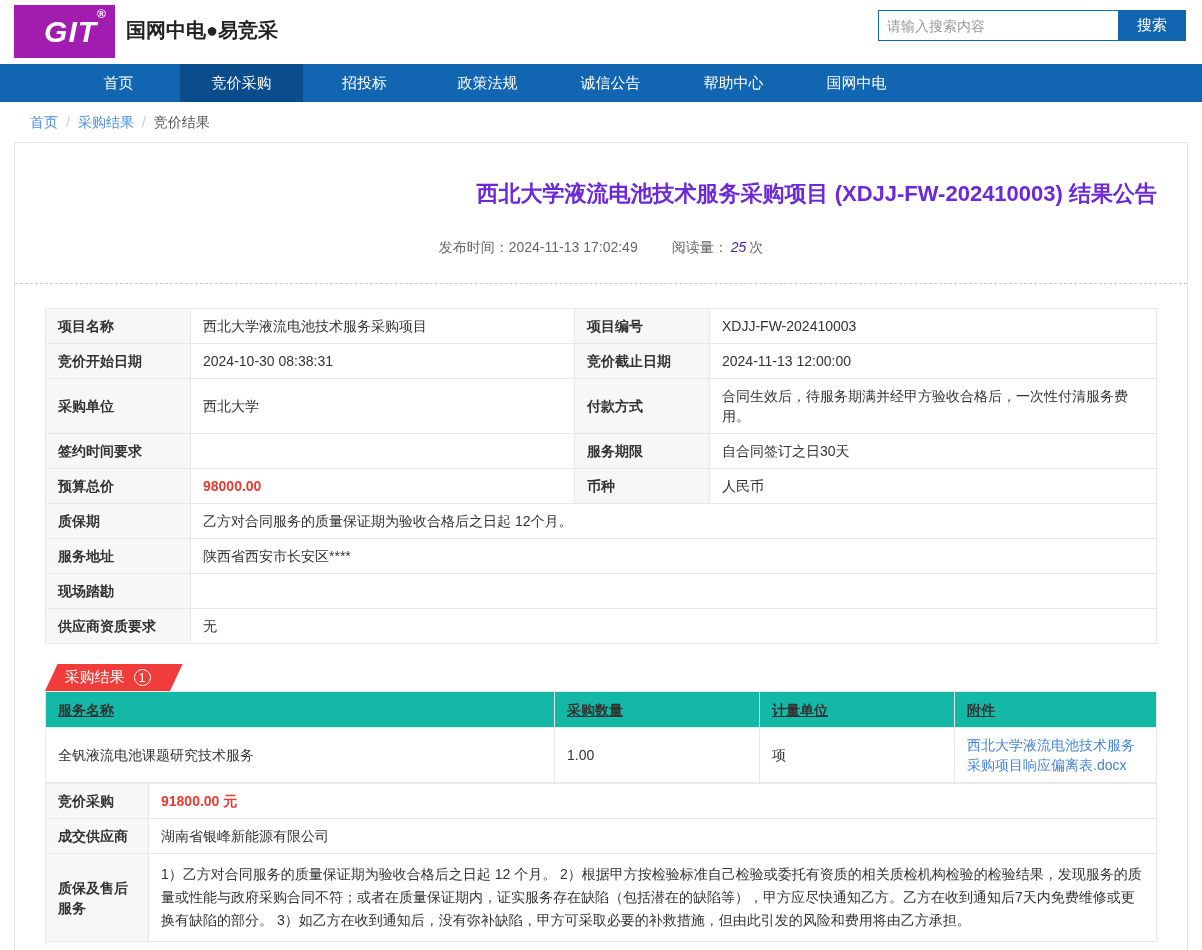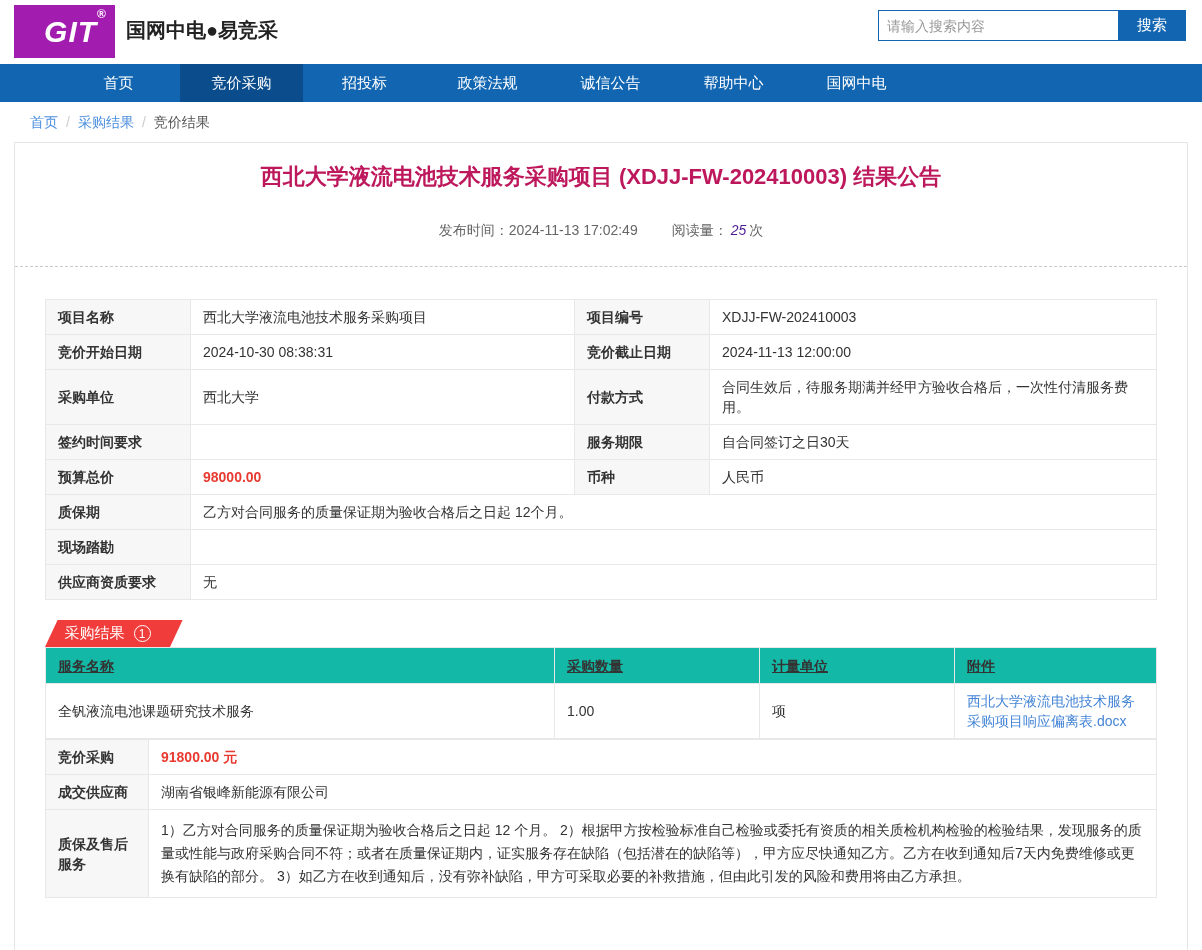--- a/index.html
+++ b/index.html
@@ -27,32 +27,32 @@
 
   
   .breadcrumb { padding:12px 30px 10px 30px; font-size:14px; color:#ccc; }
   .breadcrumb a { color:#4b8ede; text-decoration:none; cursor:pointer; }
   .breadcrumb .sep { margin:0 8px; color:#ccc; }
   .breadcrumb .current { color:#555;font-family:Liberation Serif, serif; }
 
   
   .card { margin:0 14px; border:1px solid #e5e5e5; background:#fff; padding:0 30px 40px 30px;
     min-height:810px; }
-  .article-title { margin-top:19px; text-align:center; font-size:22px; font-weight:bold; color:#be185d; }
+  .article-title { margin-top:36px; text-align:right; font-size:22px; font-weight:bold; color:#6d28d9; }
   .meta { margin-top:30px; text-align:center; font-size:14px; color:#666; }
   .meta .views-gap { display:inline-block; width:34px; }
   .meta .views-count { color:#4c1d95; font-style:italic; margin:0 3px; }
   .dashed-divider { margin:26px -30px 0 -30px; border-top:1px dashed #c9c9c9; height:0; }
 
   
   table { border-collapse:collapse; width:100%; table-layout:fixed; font-size:14px; }
   td, th { border:1px solid #e8e8e8; padding:7px 12px; line-height:20px; vertical-align:middle;
     word-break:break-all; }
   .label-cell { background:#f7f7f7; font-weight:bold; color:#333; }
-  .detail-table { margin-top:32px; }
+  .detail-table { margin-top:24px; }
   .detail-table td { height:35px; }
   .red-text { color:#e83a30; font-weight:bold; }
 
   
   .badge-wrap { margin-top:20px; position:relative; height:27px; width:150px; }
   .badge { position:absolute; left:0; top:0; height:27px; width:125px; }
   .badge-bg { position:absolute; inset:0; background:#f03c3a; transform:skewX(-25deg); transform-origin:bottom left; }
   .badge-content { position:relative; z-index:1; display:flex; align-items:center; justify-content:center;
     height:27px; color:#fff; font-size:15px; }
   .badge-num { display:inline-flex; align-items:center; justify-content:center; width:17px; height:17px;
@@ -139,20 +139,24 @@
       <td class="label-cell">预算总价</td>
       <td class="red-text">98000.00</td>
       <td class="label-cell">币种</td>
       <td>人民币</td>
     </tr>
     <tr>
       <td class="label-cell">质保期</td>
       <td colspan="3">乙方对合同服务的质量保证期为验收合格后之日起 12个月。</td>
     </tr>
     <tr>
+      <td class="label-cell">服务地址</td>
+      <td colspan="3">陕西省西安市长安区****</td>
+    </tr>
+    <tr>
       <td class="label-cell">现场踏勘</td>
       <td colspan="3"></td>
     </tr>
     <tr>
       <td class="label-cell">供应商资质要求</td>
       <td colspan="3">无</td>
     </tr>
   </tbody>
     </table>
 

